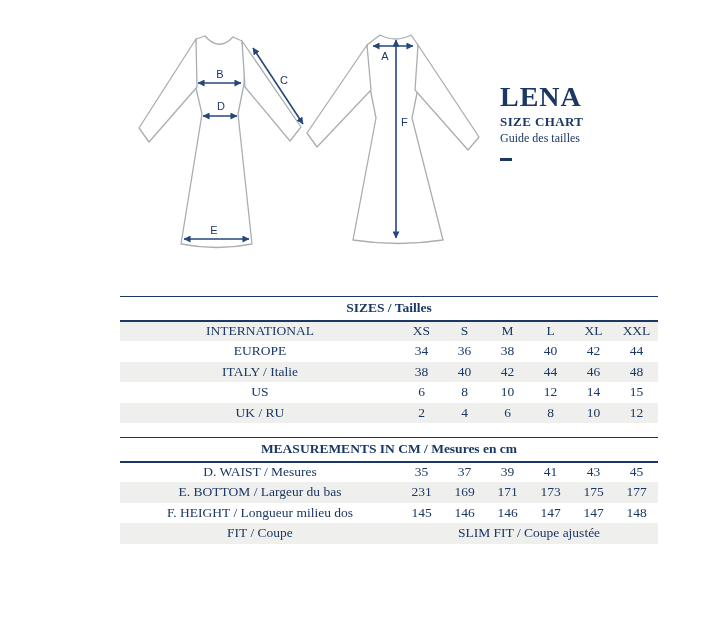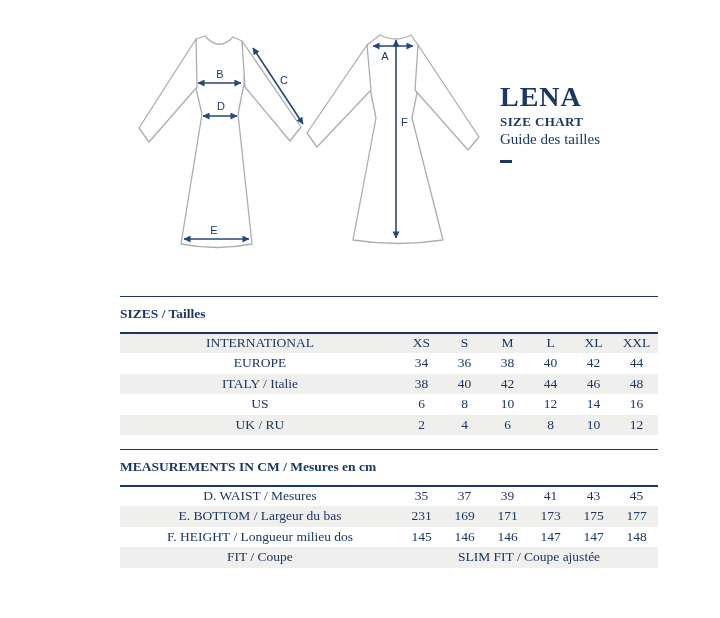--- a/index.html
+++ b/index.html
@@ -10,30 +10,30 @@
   
   .diagram { position:absolute; left:0; top:0; }
   .outline { fill:#ffffff; stroke:#a9aeb3; stroke-width:1.3; stroke-linejoin:round; }
   .arrow { stroke:#26477b; stroke-width:1.6; fill:none; }
   .dim-label { font-family:"Liberation Sans", sans-serif; font-size:11px; fill:#1b3764; }
 
   
   .title-block { position:absolute; left:500px; top:84px; color:#1b3764; }
   .product-name { font-size:28px; font-weight:bold; letter-spacing:1px; line-height:26px; }
   .chart-heading { font-size:13px; font-weight:bold; letter-spacing:0.4px; margin-top:4px; }
-  .chart-subheading { font-size:15px; margin-top:1px; }
+  .chart-subheading { font-size:12px; margin-top:1px; }
   .title-dash { width:12px; height:2.5px; background:#1b3764; margin-top:12px; }
 
   
   .tbl { position:absolute; left:120px; width:538px; border-collapse:collapse;
     color:#1b3764; font-size:13.5px; table-layout:fixed; }
   .tbl-sizes { top:296px; }
-  .tbl-meas  { top:437px;margin-top:12px; }
+  .tbl-meas  { top:437px; }
   .tbl thead th { border-top:1.5px solid #1b3764; border-bottom:2.2px solid #1b3764;
-    font-weight:bold; text-align:left; height:36px; padding:1px 0; }
+    font-weight:bold; text-align:center; height:24px; padding:1px 0; }
   .tbl td { text-align:center; height:20.5px; padding:0; position:relative; }
   .tbl-sizes tbody tr:nth-child(odd) td { background:#efefed; }
   .tbl-meas  tbody tr:nth-child(even) td { background:#efefed; }
   .flag { position:absolute; left:-3px; top:3px; width:7px; height:7px;
     background:#2f7b33; clip-path:polygon(0 0, 100% 0, 0 100%); }
 </style>
 </head>
 <body>
 
 <div class="page">
@@ -123,21 +123,21 @@
         <td>46</td>
         <td>48</td>
       </tr>
       <tr>
         <td>US</td>
         <td>6</td>
         <td>8</td>
         <td>10</td>
         <td>12</td>
         <td>14</td>
-        <td>16</td>
+        <td>15</td>
       </tr>
       <tr>
         <td>UK / RU</td>
         <td>2</td>
         <td>4</td>
         <td>6</td>
         <td>8</td>
         <td>10</td>
         <td>12</td>
       </tr>

